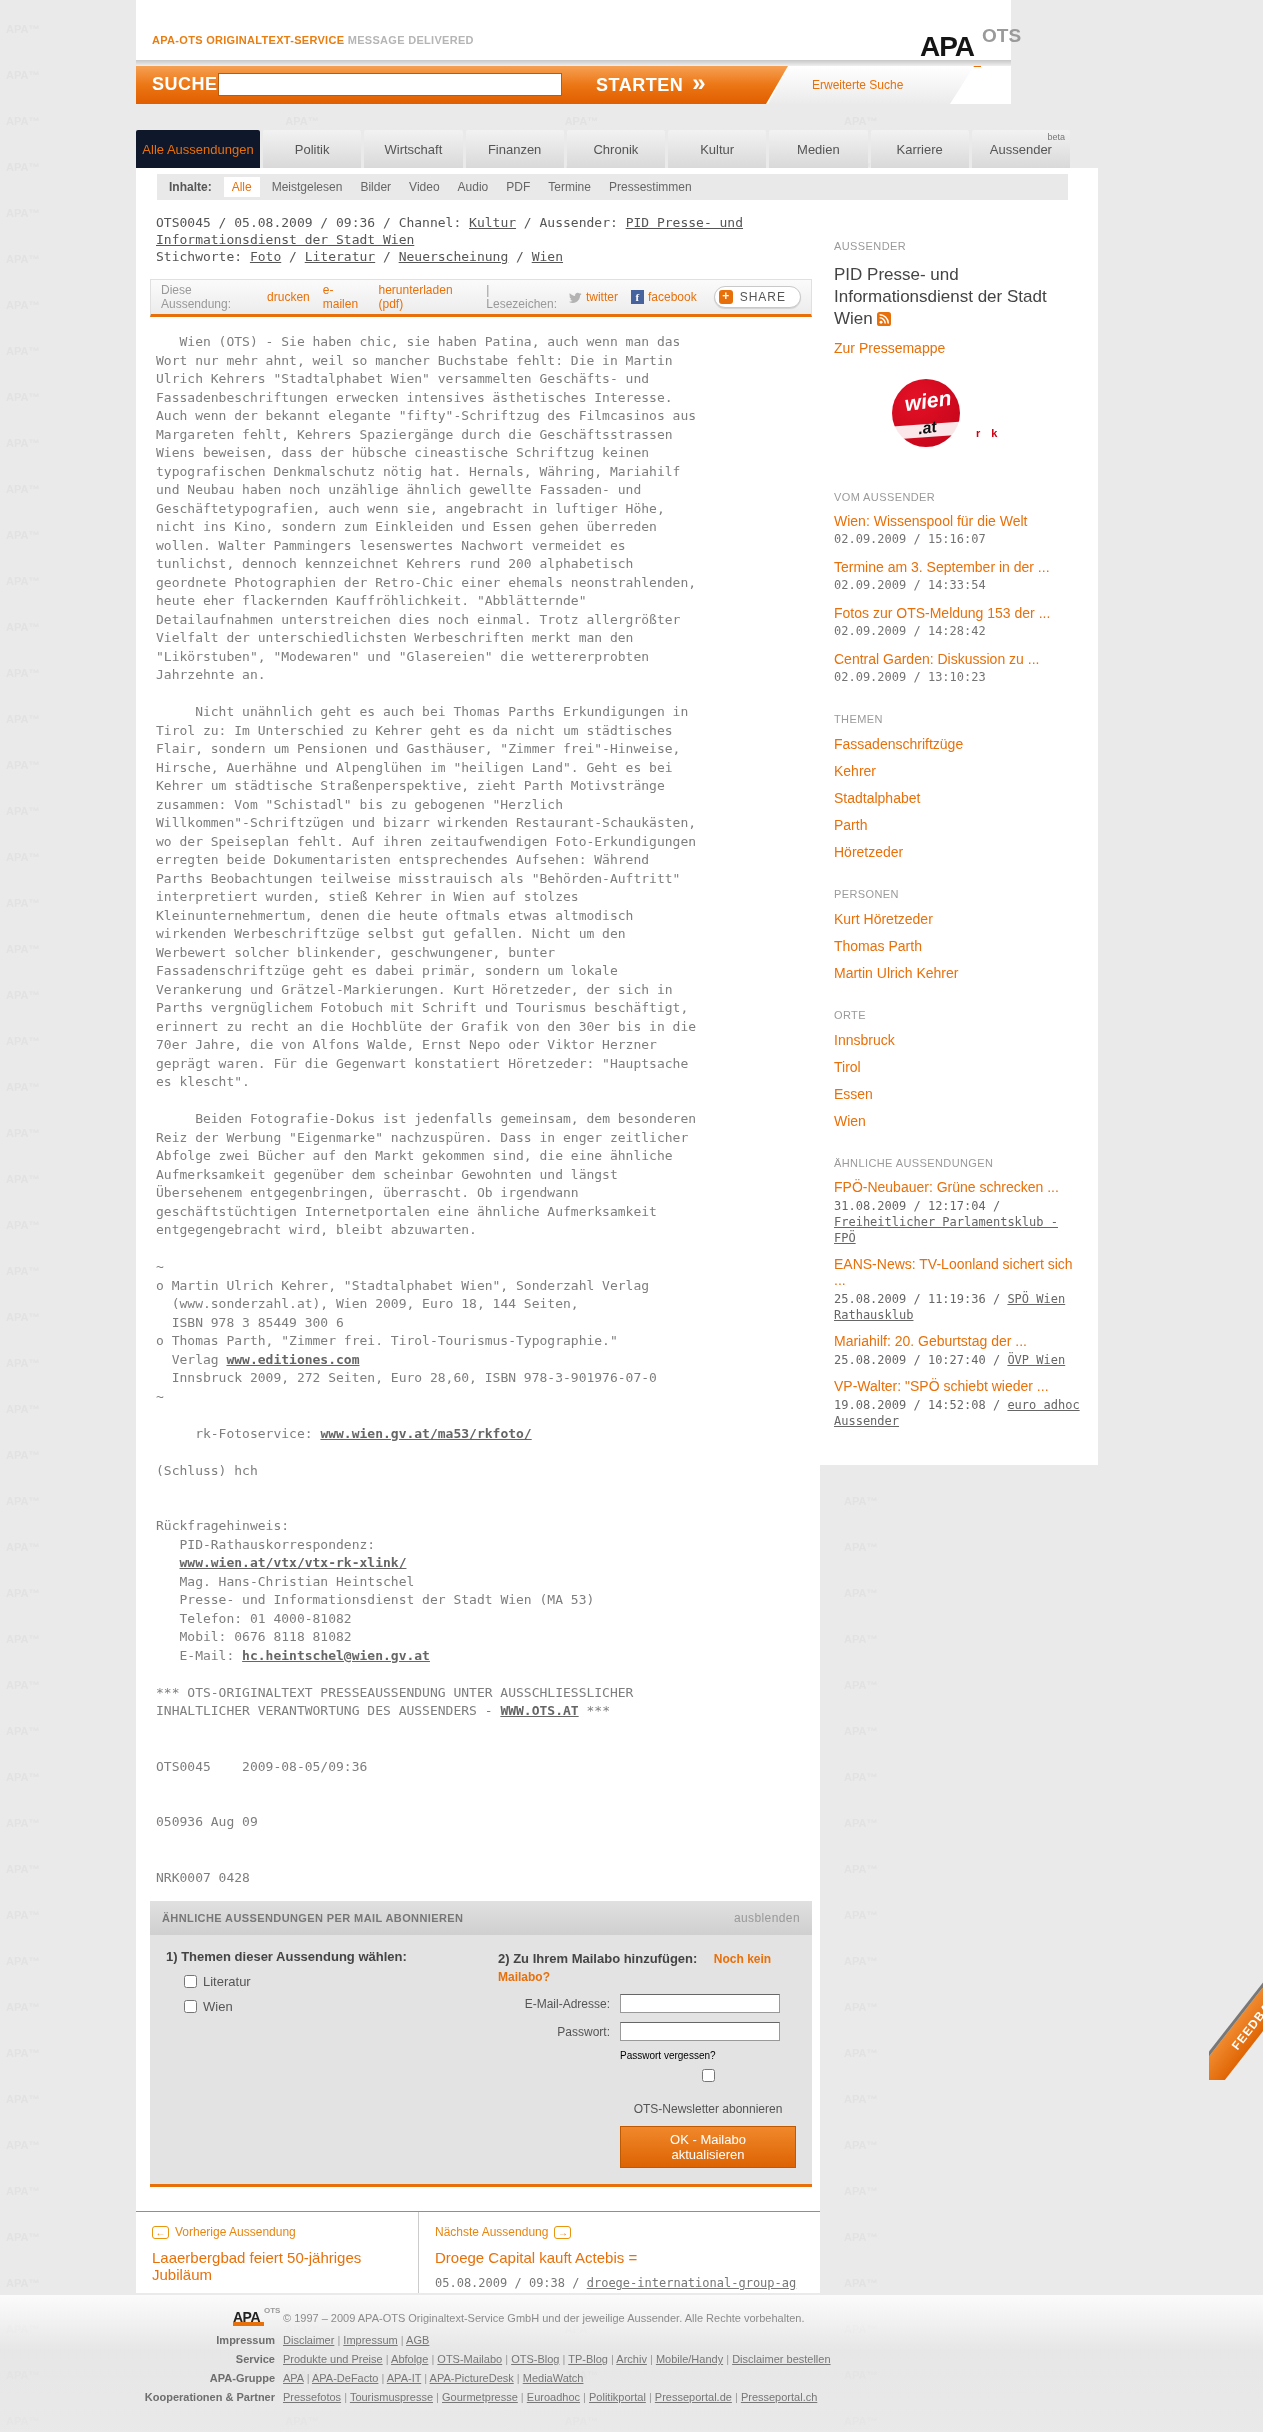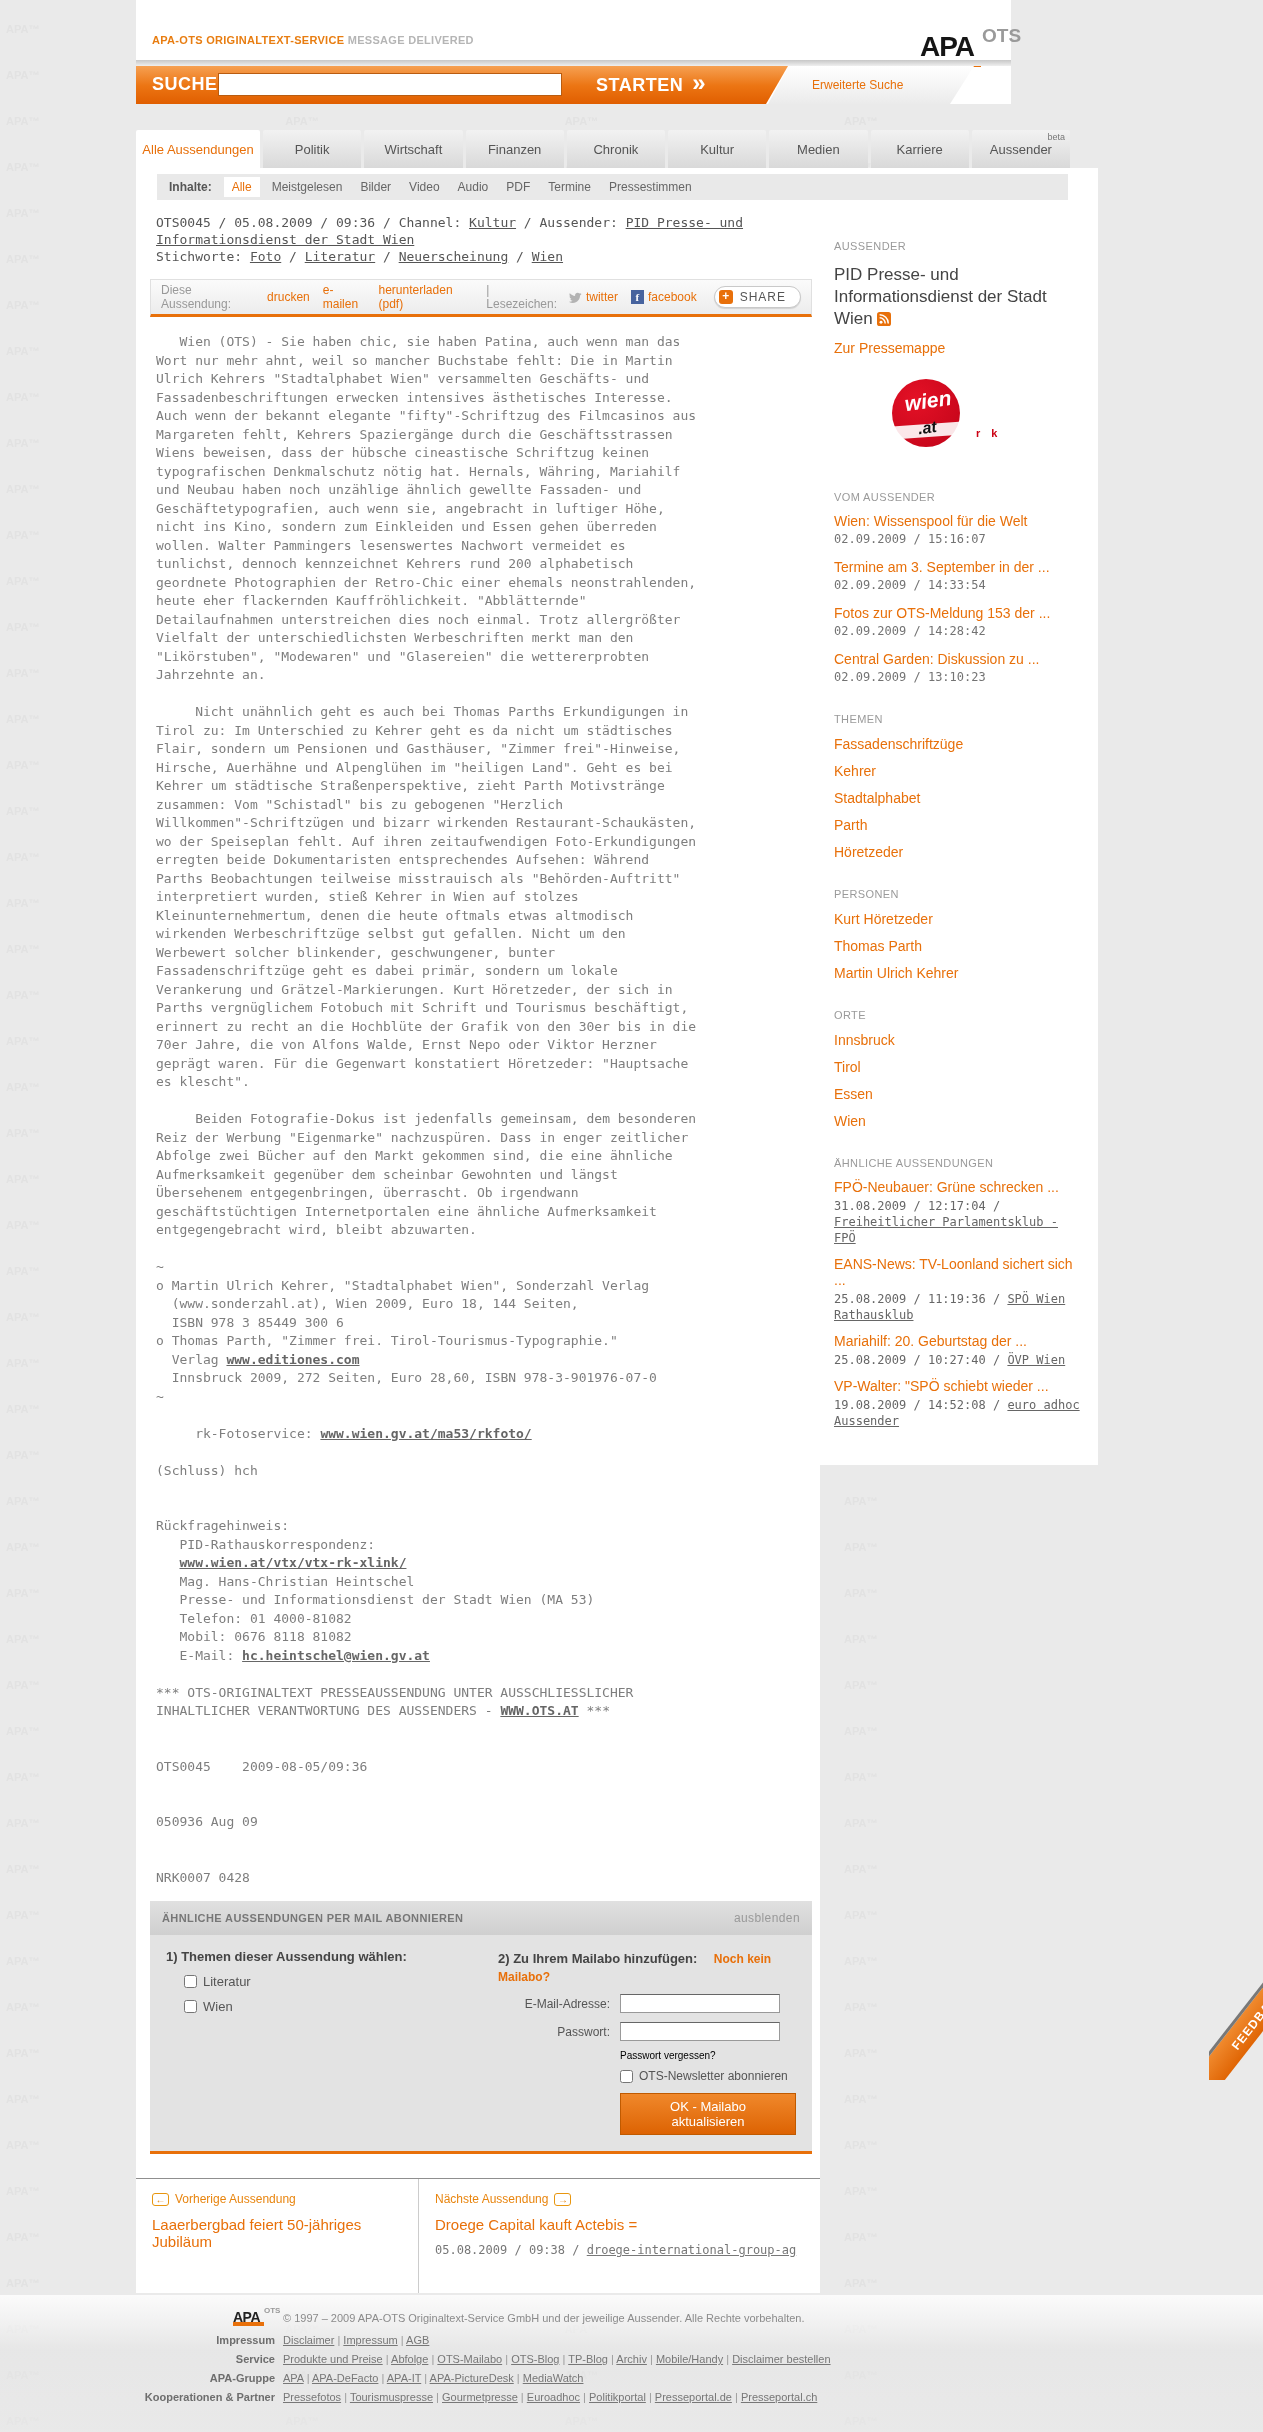--- a/index.html
+++ b/index.html
@@ -38,21 +38,21 @@
   .adv { position:absolute; left:768px; top:66px; width:206px; height:38px;
     clip-path:polygon(21px 0,100% 0,calc(100% - 24px) 100%,0 100%);
     background:linear-gradient(#ffffff,#ebebeb); }
   .adv span { display:inline-block; margin-left:44px; line-height:38px; color:#e8700a; font-size:12px; }
 
   
   .tabs { position:absolute; left:136px; top:130px; width:934px; height:38px; display:flex; gap:3px; }
   .tab { flex:1; position:relative; display:flex; align-items:center; justify-content:center;
     background:linear-gradient(#f2f2f2,#d9d9d9); color:#555; font-size:13px; cursor:pointer;
     border-radius:2px 2px 0 0; }
-  .tab.active { background:#ffffff; color:#e8700a; }
+  .tab.active { background:#0f172a; color:#e8700a; }
   .tab .beta { position:absolute; top:2px; right:5px; font-size:9px; color:#777; }
   .tab:first-child { flex:0 0 124px; }
 
   
   .main-white { position:absolute; left:136px; top:168px; width:684px; height:2125px; background:#fff; overflow:hidden; }
   .side-white { position:absolute; left:820px; top:168px; width:278px; min-height:1167px; background:#fff; padding:72px 14px 26px 14px; }
 
   .subnav { position:absolute; left:157px; top:174px; width:911px; height:26px; background:#e9e9e9;
     display:flex; align-items:center; font-size:12px; color:#666; padding-left:12px; }
   .subnav .lab { font-weight:700; color:#555; margin-right:12px; }
@@ -93,21 +93,21 @@
   .sub-body { background:#e3e3e3; padding:14px 16px 16px; display:flex; min-height:145px; }
   .sub-col1 { width:310px; }
   .sub-col1 .t, .sub-col2 .t { font-size:13px; font-weight:700; color:#444; }
   .cbrow { margin:10px 0 0 18px; font-size:13px; color:#555; display:flex; align-items:center; gap:6px; }
   .sub-col2 { flex:1; margin-left:22px; }
   .nomail { color:#e8700a; font-size:12px; font-weight:700; margin-left:12px; cursor:pointer; }
   .frow { display:flex; align-items:center; margin-top:9px; }
   .frow label { width:112px; text-align:right; margin-right:10px; font-size:12px; color:#555; }
   .frow input[type=text],.frow input[type=password] { width:160px; height:19px; border:1px solid #999; border-top-color:#666; background:#fff; }
   .forgot { margin:9px 0 0 122px; font-size:10px; color:#000000; cursor:pointer; }
-  .newsrow { margin:8px 0 0 122px; font-size:12px; color:#555; display:flex; align-items:center; gap:6px; }
+  .newsrow { margin:8px 0 0 122px; font-size:12px; color:#555; display:flex; align-items:center; gap:20px;flex-direction:column; }
   .okbtn { margin:10px 0 0 122px; padding:5px 16px; background:linear-gradient(#f0882b,#dd6303);
     border:1px solid #c05a00; color:#fff; font-size:13px; cursor:pointer; }
 
   
   .pn { display:flex; margin-top:24px; border-top:1px solid #8f8f8f; border-bottom:1px solid #bbb; min-height:126px; }
   .pn-col { padding:13px 16px; }
   .pn-col.prev { width:283px; border-right:1px solid #ccc; }
   .pn-col.next { flex:1; }
   .pn-lab { font-size:12px; color:#e8850f; display:flex; align-items:center; gap:6px; cursor:pointer; }
   .pn-arrow { display:inline-block; min-width:17px; height:13px; border:1px solid #e8960f; border-radius:3px;

